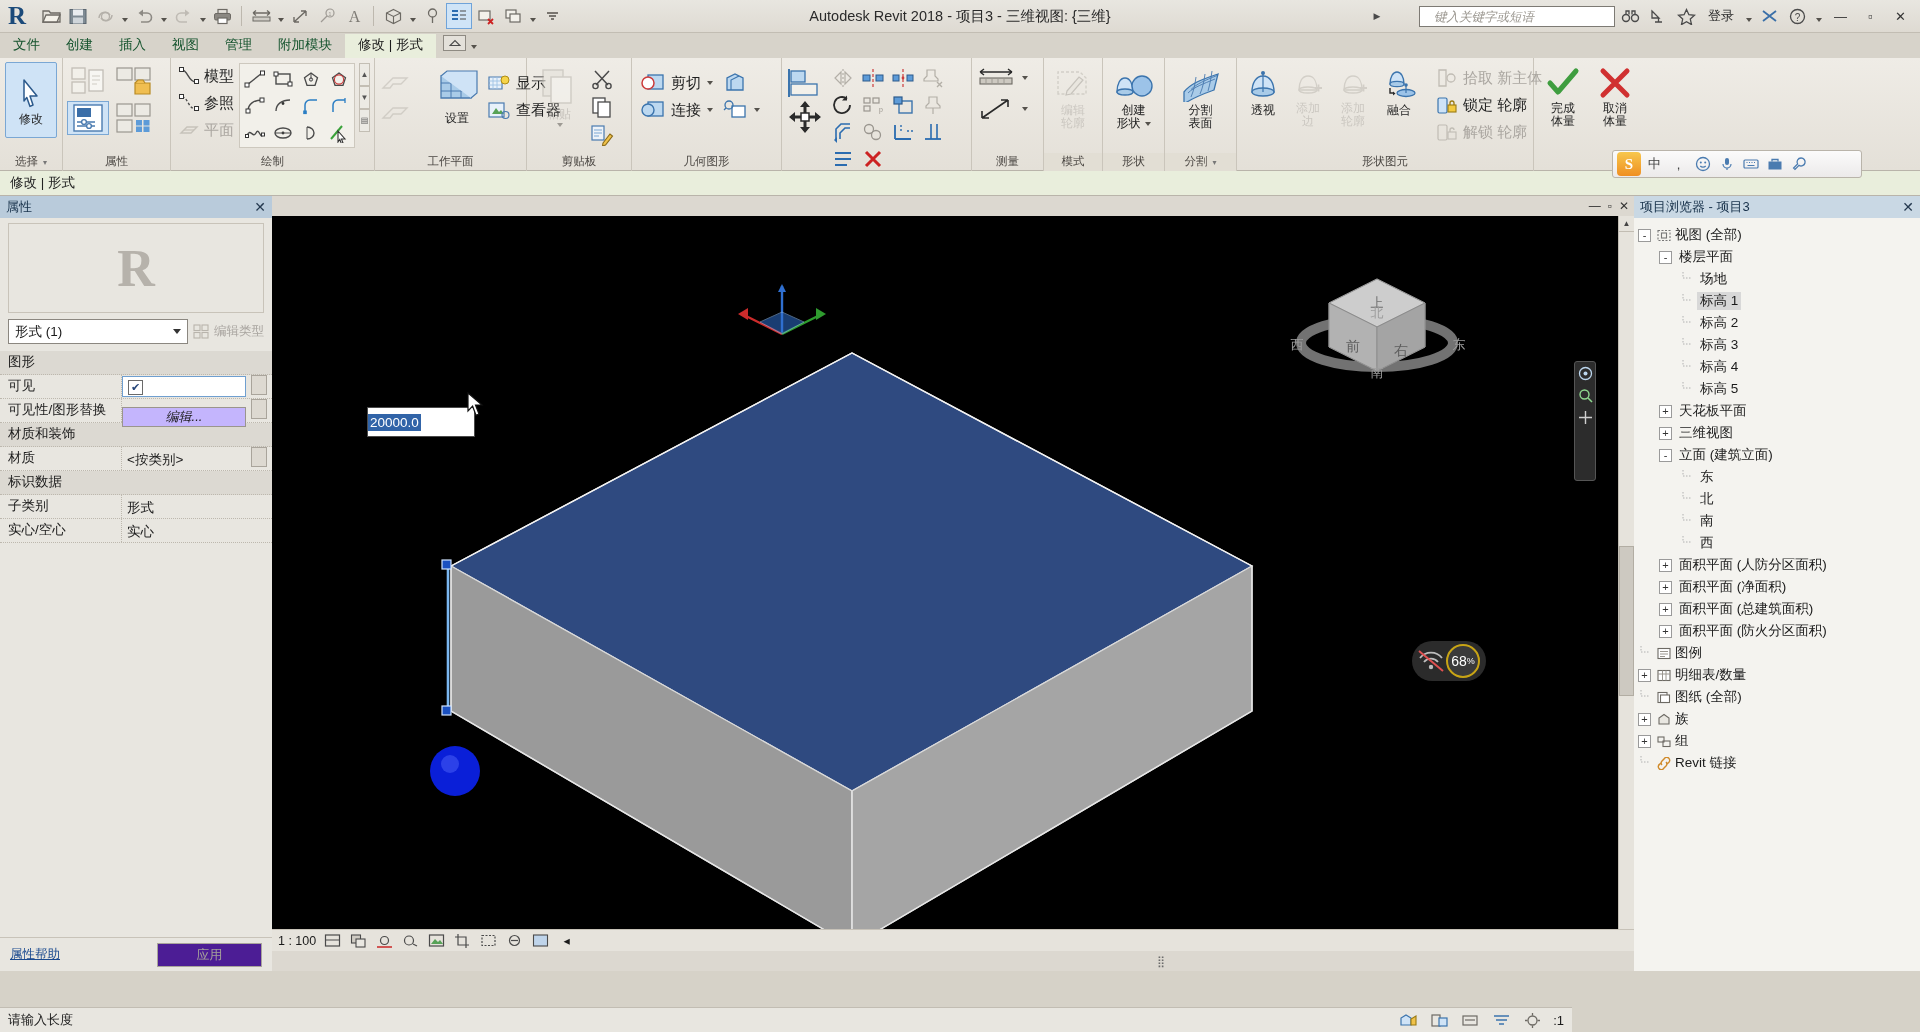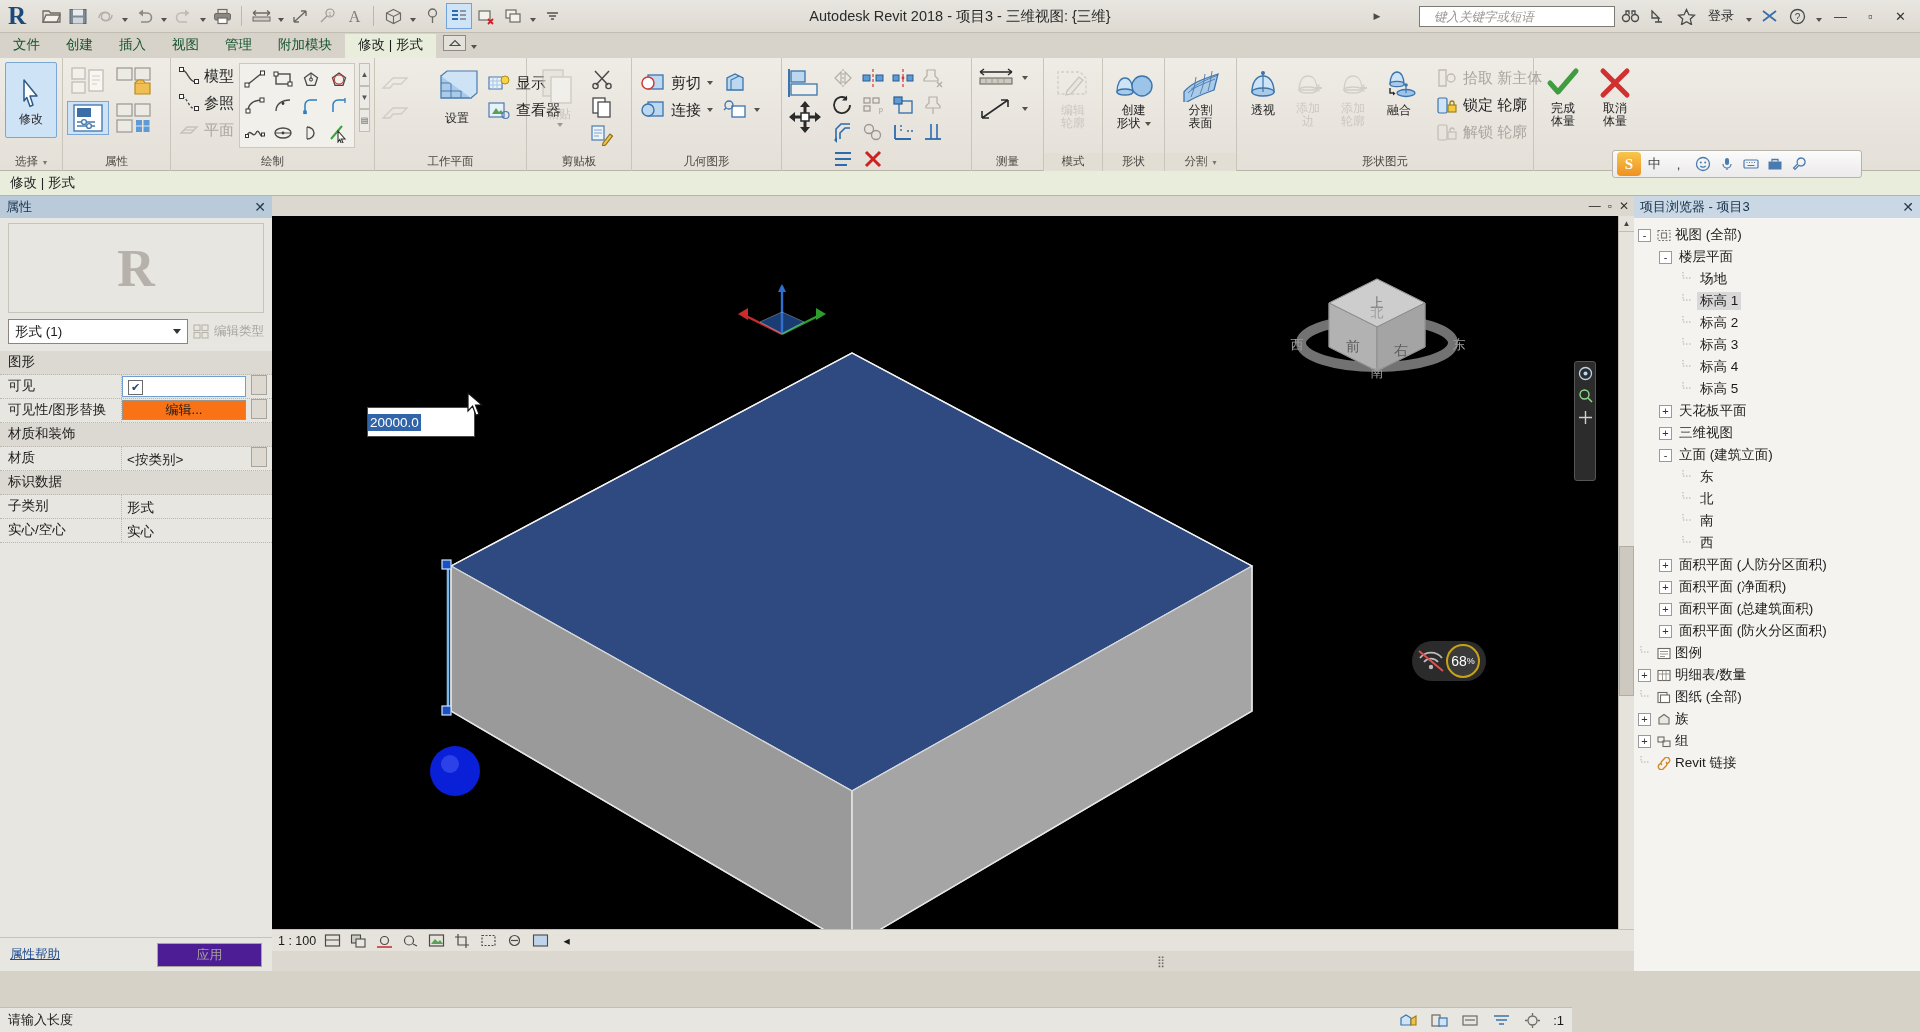--- a/index.html
+++ b/index.html
@@ -107,23 +107,23 @@
   .prow.grp { background:#dcd9d2; }
   .pname { width:122px; padding:2px 0 0 8px; font-size:13.5px; color:#1b1b1b;
     border-right:1px dotted #bdb8ae; }
   .prow.grp .pname { width:100%; border-right:none; font-size:13.5px; }
   .pval { flex:1; padding:2px 0 0 5px; font-size:13.5px; display:flex;
     align-items:center; }
   .pval.edit { background:#fff; border:1px solid #6f9fd0; margin:1px 26px 1px 0; }
   .chk { width:15px; height:15px; border:1px solid #6a6a6a; background:#fff;
     display:flex; align-items:center; justify-content:center; font-size:11px;
     color:#26467a; }
-  .editbtn { flex:1; height:20px; margin:1px 26px 1px 0; background:#f97316;
+  .editbtn { flex:1; height:20px; margin:8px 26px 1px 0; background:#c4b5fd;
     border:1px solid #9a958d; display:flex; align-items:center;
-    justify-content:center; font-size:13px; }
+    justify-content:center; font-size:13px;font-style:italic; }
   .spin { position:absolute; right:5px; width:16px; height:20px; background:#ddd9d1;
     border:1px solid #a9a49b; }
   .props-foot { margin-top:auto; height:34px; border-top:1px solid #c8c3b9;
     display:flex; align-items:center; padding:0 10px; }
   .props-foot a { font-size:12.5px; color:#1b4a8f; text-decoration:underline; }
   .applybtn { margin-left:auto; width:105px; height:24px; background:#4c1d95;
     border:1px solid #a9a49b; color:#a4a09a; font-size:13px;
     display:flex; align-items:center; justify-content:center; }
 
   

